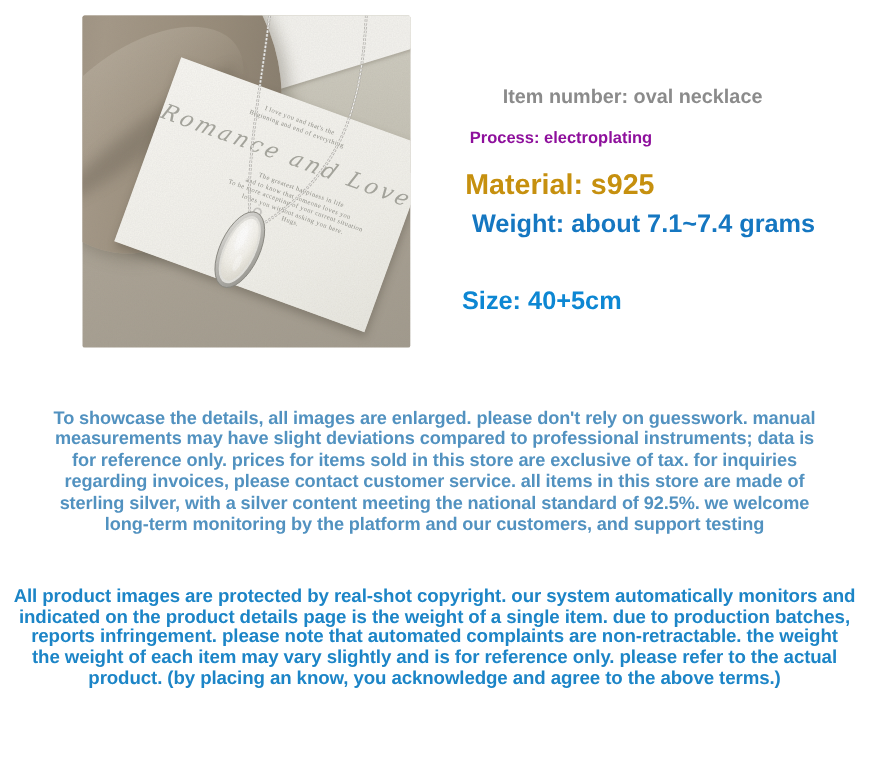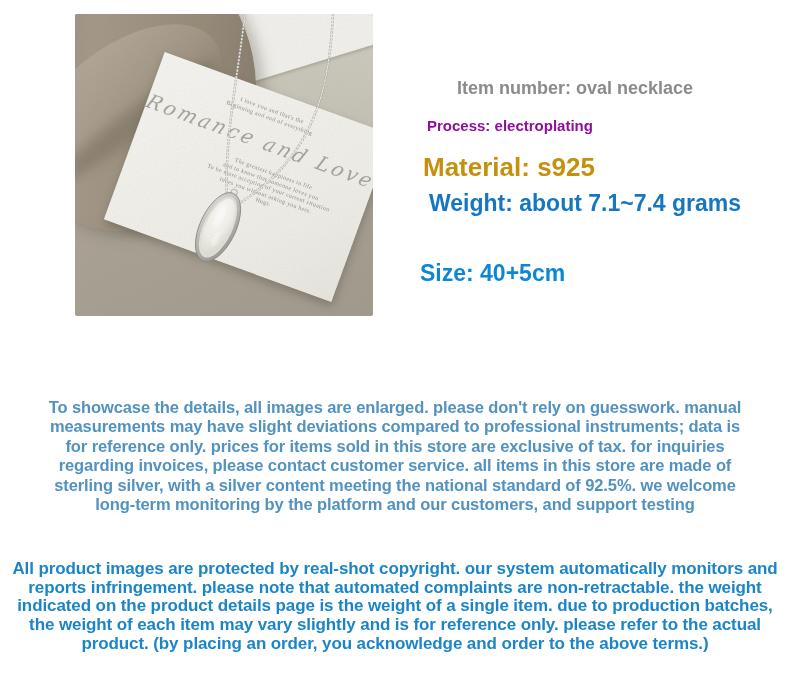--- a/index.html
+++ b/index.html
@@ -46,21 +46,21 @@
   
   .specs{position:absolute;left:420px;top:78px;width:360px;height:185px;}
   .spec{position:absolute;white-space:nowrap;line-height:1.2;}
   .spec.item    {top:0;   left:5px; font-size:18px;font-weight:600;margin-left:32px;}
   .spec.process {top:39px;left:7px; font-size:15px;font-weight:700;}
   .spec.material{top:74px;left:3px; font-size:26px;font-weight:700;}
   .spec.weight  {top:112px;left:9px;font-size:23px;font-weight:700;}
   .spec.size    {top:148px;left:0;  font-size:23px;font-weight:700;margin-top:34px;}
 
   
-  .para{position:absolute;left:0;width:790px;text-align:center;font-weight:700;margin-top:27px;}
+  .para{position:absolute;left:0;width:790px;text-align:center;font-weight:700;}
   .para .ln{white-space:nowrap;letter-spacing:-0.1px;}
   .para1{top:371px;font-size:16.5px;}
   .para1 .ln{line-height:19.4px;}
   .para2{top:533px;font-size:17px;}
   .para2 .ln{line-height:18.7px;}
 </style>
 </head>
 <body>
 
 <div class="photo">
@@ -137,17 +137,17 @@
   <div class="ln">To showcase the details, all images are enlarged. please don't rely on guesswork. manual</div>
   <div class="ln">measurements may have slight deviations compared to professional instruments; data is</div>
   <div class="ln">for reference only. prices for items sold in this store are exclusive of tax. for inquiries</div>
   <div class="ln">regarding invoices, please contact customer service. all items in this store are made of</div>
   <div class="ln">sterling silver, with a silver content meeting the national standard of 92.5%. we welcome</div>
   <div class="ln">long-term monitoring by the platform and our customers, and support testing</div>
 </div>
 
 <div class="para para2" style="color: rgb(28, 133, 199);">
   <div class="ln">All product images are protected by real-shot copyright. our system automatically monitors and</div>
+  <div class="ln">indicated on the product details page is the weight of a single item. due to production batches,</div>
   <div class="ln">reports infringement. please note that automated complaints are non-retractable. the weight</div>
-  <div class="ln">indicated on the product details page is the weight of a single item. due to production batches,</div>
   <div class="ln">the weight of each item may vary slightly and is for reference only. please refer to the actual</div>
-  <div class="ln">product. (by placing an order, you acknowledge and order to the above terms.)</div>
+  <div class="ln">product. (by placing an know, you acknowledge and agree to the above terms.)</div>
 </div>
 
 </body></html>

